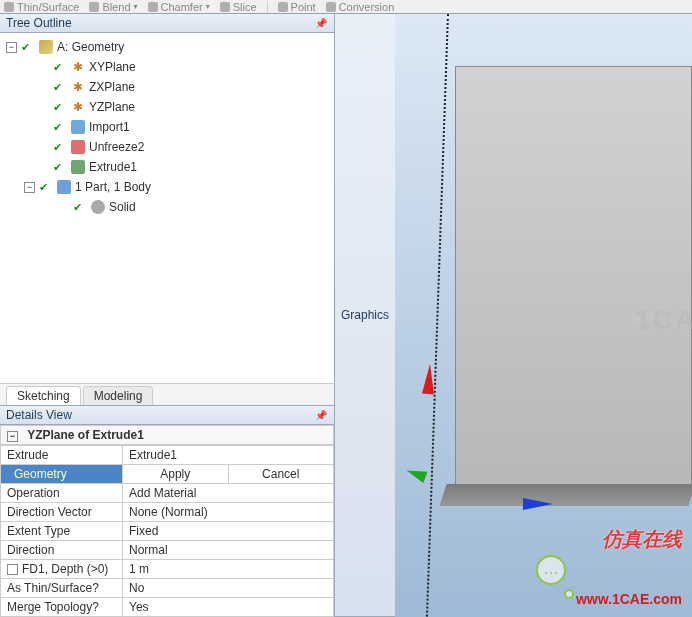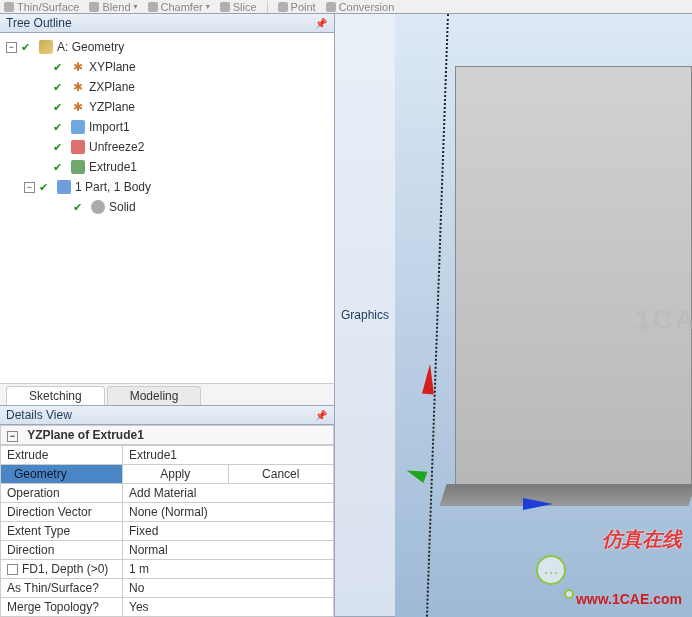--- a/index.html
+++ b/index.html
@@ -101,21 +101,21 @@
     .icon-part { background:#6f9fdc; border-radius:2px; }
     .icon-solid { background:#aaa; border-radius:50%; }
     .tab-strip {
       display: flex;
       gap: 2px;
       padding: 2px 6px 0 6px;
       background: #f4f4f4;
       border-top: 1px solid #ccc;
     }
     .tab {
-      padding: 2px 22px;
+      padding: 2px 10px;
       border: 1px solid #ccc;
       border-bottom: none;
       border-radius: 4px 4px 0 0;
       background: #eaeaea;
       cursor: pointer;
       font-size: 12px;
     }
     .tab.active { background: #fff; }
     .details-header-row {
       background: #f8f8f8;
@@ -129,21 +129,21 @@
       background: #fff;
     }
     .details-grid td {
       border: 1px solid #ccc;
       padding: 2px 6px;
       height: 18px;
       font-size: 12px;
     }
     .details-grid .label-cell { width: 122px; background:#fff; }
     .details-grid .value-cell { background:#fff; }
-    .sel-row .label-cell { background:#4a86c5; color:#0f172a;padding-left:13px; }
+    .sel-row .label-cell { background:#4a86c5; color:#fef9c3;padding-left:13px; }
     .button-cell-wrap { display:flex; }
     .button-cell-wrap > div {
       flex:1; border-right:1px solid #ccc; text-align:center; cursor:pointer; padding:2px 0;
     }
     .button-cell-wrap > div:last-child { border-right:none; }
     .checkbox-box {
       display:inline-block; width:11px; height:11px; border:1px solid #888; margin-right:4px; vertical-align:middle;
     }
     
     .right-pane {

